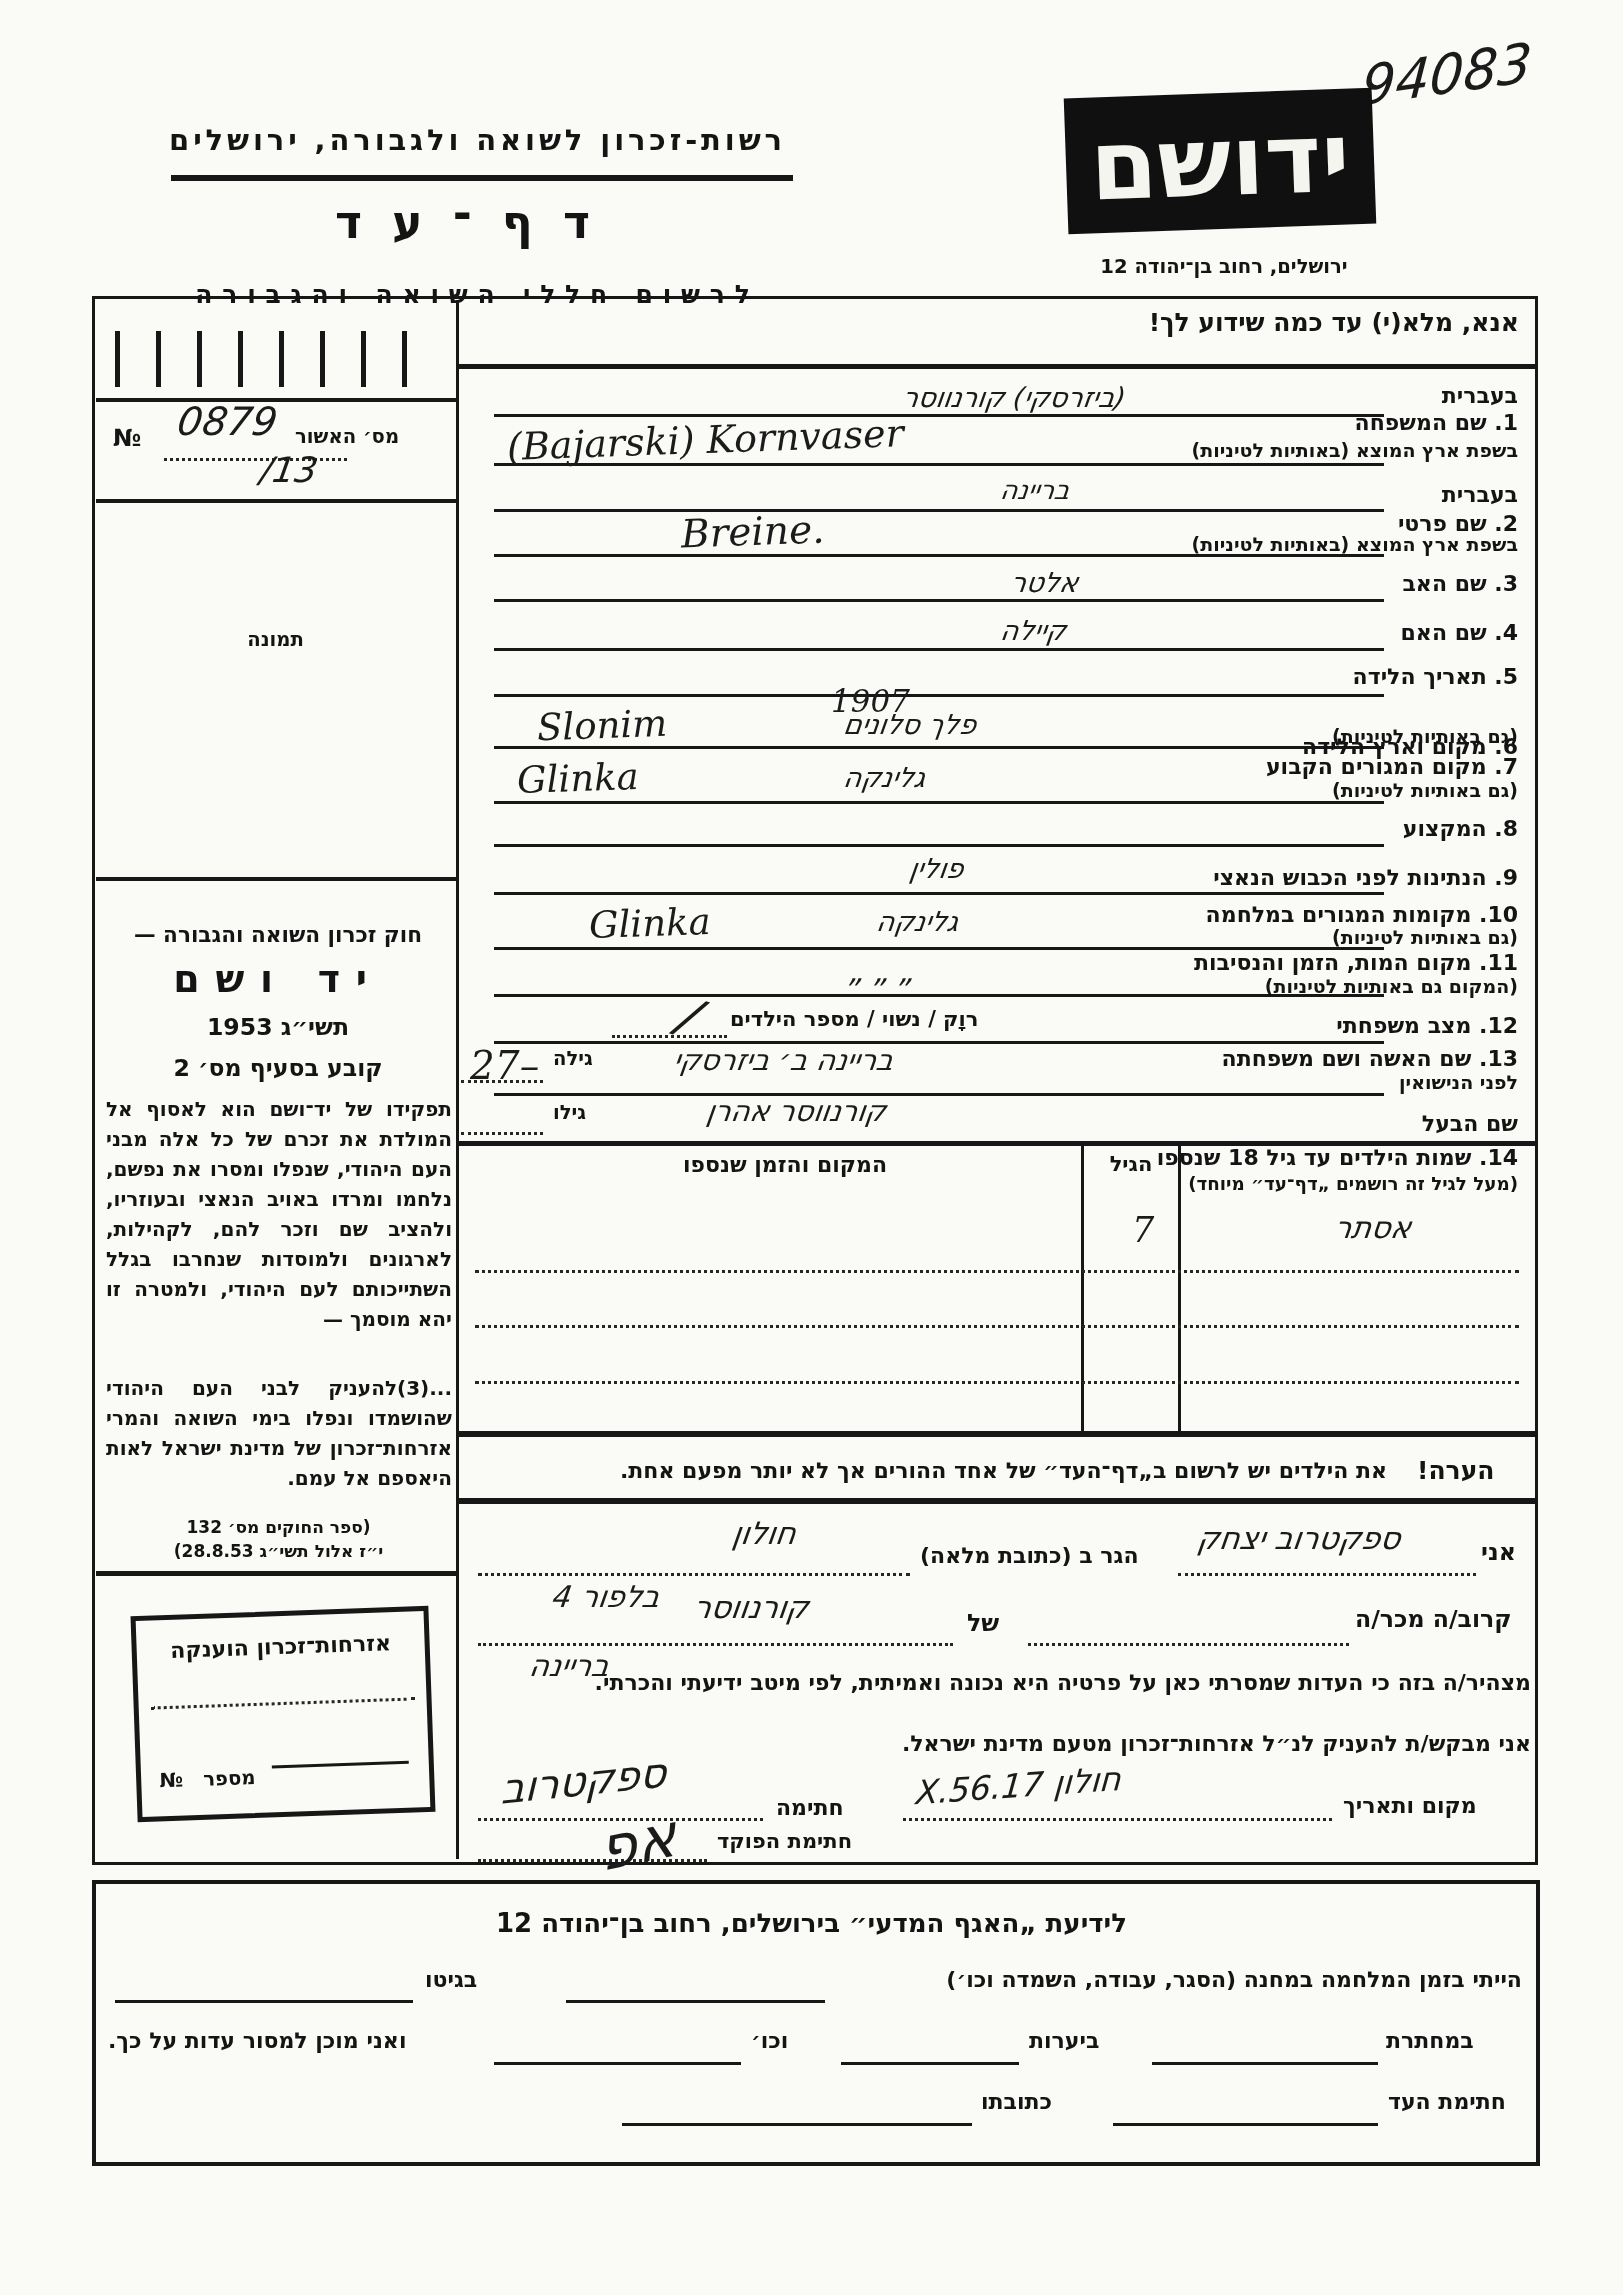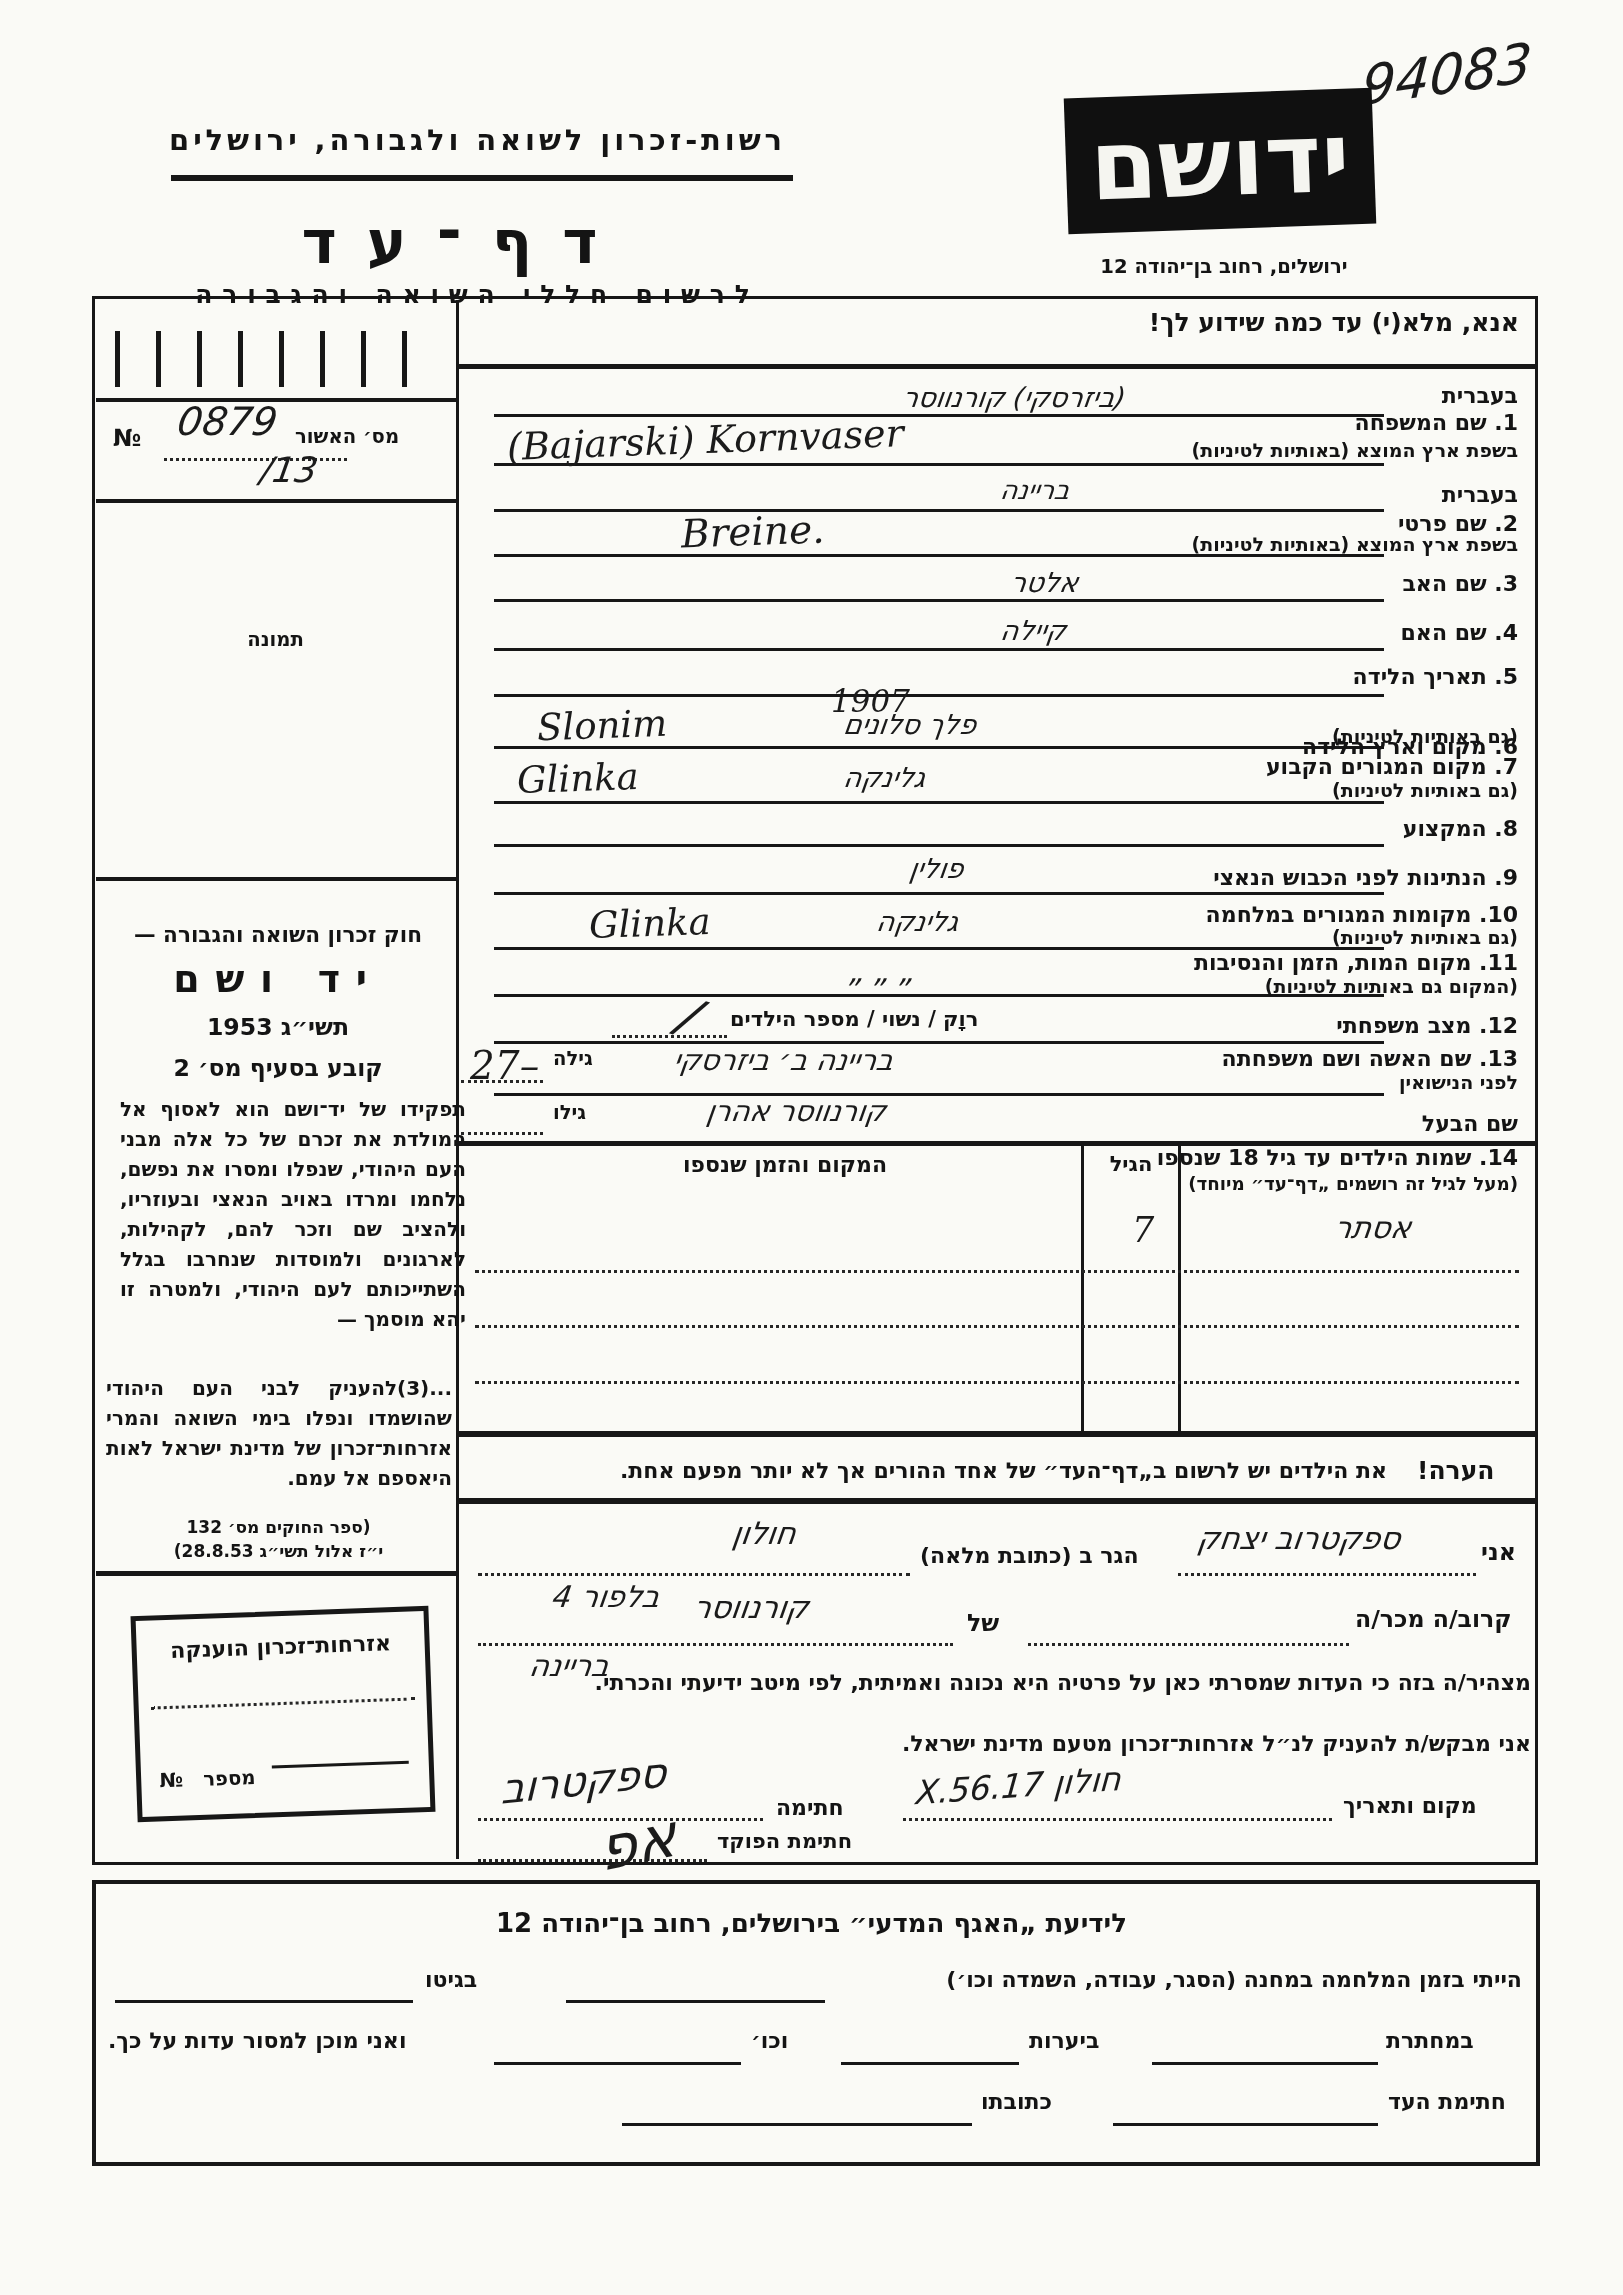--- a/index.html
+++ b/index.html
@@ -29,21 +29,21 @@
 </style>
 </head>
 <body>
 
 <div class="page">
 
   <div class="hw r8 t" style="left:1361px;top:43px;font-size:54px;">94083</div>
 
   <div class="t rtl ctr b" style="left:137px;top:123px;width:681px;font-size:29px;letter-spacing:3.9px;">רשות-זכרון לשואה ולגבורה, ירושלים</div>
   <div class="rule" style="left:171px;top:175px;width:622px;height:5.9px;"></div>
-  <div class="t rtl ctr b" style="left:124px;top:195px;width:681px;font-size:60px;letter-spacing:30px;margin-top:12px;">דף־עד</div>
+  <div class="t rtl ctr b" style="left:137px;top:195px;width:681px;font-size:46px;letter-spacing:30px;">דף־עד</div>
   <div class="t rtl ctr b" style="left:137px;top:280px;width:681px;font-size:25px;letter-spacing:9.8px;">לרשום חללי השואה והגבורה</div>
 
   <div class="logo r2" style="left:1066px;top:93px;width:308px;height:136px;">
     <span style="font-size:97px;">ידושם</span>
   </div>
   <div class="t rtl ctr b" style="left:995px;top:255px;width:458px;font-size:19.6px;">ירושלים, רחוב בן־יהודה 12</div>
 
   <div class="box" style="left:92px;top:296px;width:1440px;height:1563px;"></div>
   <div class="rule" style="left:456px;top:300px;width:3.3px;height:1559px;"></div>
 
@@ -57,21 +57,21 @@
   <div class="t rtl b" style="left:295px;top:425px;font-size:19.6px;">מס׳ האשור</div>
   <div class="rule" style="left:96px;top:499px;width:361px;height:3.9px;"></div>
 
   <div class="t rtl ctr b" style="left:223px;top:628px;width:105px;font-size:19.6px;">תמונה</div>
   <div class="rule" style="left:96px;top:877px;width:361px;height:3.9px;"></div>
 
   <div class="t rtl ctr b" style="left:108px;top:922px;width:340px;font-size:21.6px;">חוק זכרון השואה והגבורה —</div>
   <div class="t rtl ctr b" style="left:108px;top:957px;width:340px;font-size:38px;letter-spacing:15.7px;">יד ושם</div>
   <div class="t rtl ctr b" style="left:108px;top:1013px;width:340px;font-size:23.6px;">תשי״ג 1953</div>
   <div class="t rtl ctr b" style="left:108px;top:1054px;width:340px;font-size:23.6px;">קובע בסעיף מס׳ 2</div>
-  <div class="t jst b" style="left:120px;top:1094px;width:346px;font-size:20px;line-height:30px;">תפקידו של יד־ושם הוא לאסוף אל המולדת את זכרם של כל אלה מבני העם היהודי, שנפלו ומסרו את נפשם, נלחמו ומרדו באויב הנאצי ובעוזריו, ולהציב שם וזכר להם, לקהילות, לארגונים ולמוסדות שנחרבו בגלל השתייכותם לעם היהודי, ולמטרה זו יהא מוסמך —</div>
+  <div class="t jst b" style="left:106px;top:1094px;width:346px;font-size:20px;line-height:30px;">תפקידו של יד־ושם הוא לאסוף אל המולדת את זכרם של כל אלה מבני העם היהודי, שנפלו ומסרו את נפשם, נלחמו ומרדו באויב הנאצי ובעוזריו, ולהציב שם וזכר להם, לקהילות, לארגונים ולמוסדות שנחרבו בגלל השתייכותם לעם היהודי, ולמטרה זו יהא מוסמך —</div>
   <div class="t jst b" style="left:106px;top:1373px;width:346px;font-size:20px;line-height:30px;">...(3)להעניק לבני העם היהודי שהושמדו ונפלו בימי השואה והמרי אזרחות־זכרון של מדינת ישראל לאות היאספם אל עמם.</div>
   <div class="t rtl ctr b" style="left:115px;top:1517px;width:327px;font-size:17px;">(ספר החוקים מס׳ 132</div>
   <div class="t rtl ctr b" style="left:115px;top:1541px;width:327px;font-size:17px;text-align:center;">י״ז אלול תשי״ג 28.8.53)</div>
   <div class="rule" style="left:96px;top:1571px;width:361px;height:4.6px;"></div>
 
   <div class="box r2" style="left:134px;top:1611px;width:288px;height:196px;border-width:5.2px;">
     <div class="t rtl ctr b" style="left:0;top:18.3px;width:100%;font-size:22px;">אזרחות־זכרון הוענקה</div>
     <div class="dot" style="left:11.8px;top:86px;width:264px;"></div>
     <div class="rule" style="left:131px;top:149px;width:137px;height:2.6px;"></div>
     <div class="t b" style="left:18.3px;top:149px;font-size:19.6px;">№</div>

